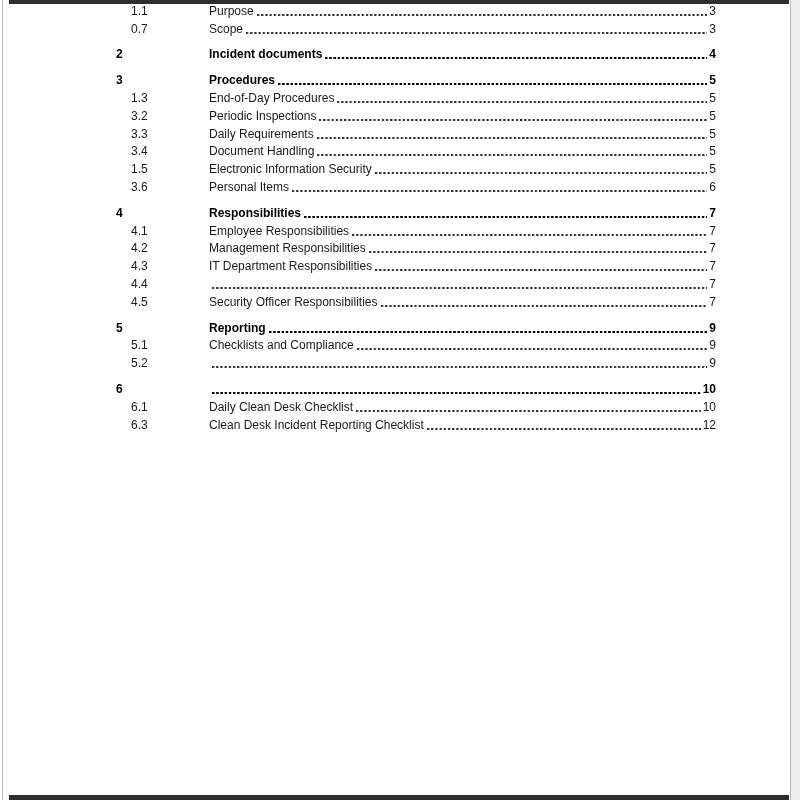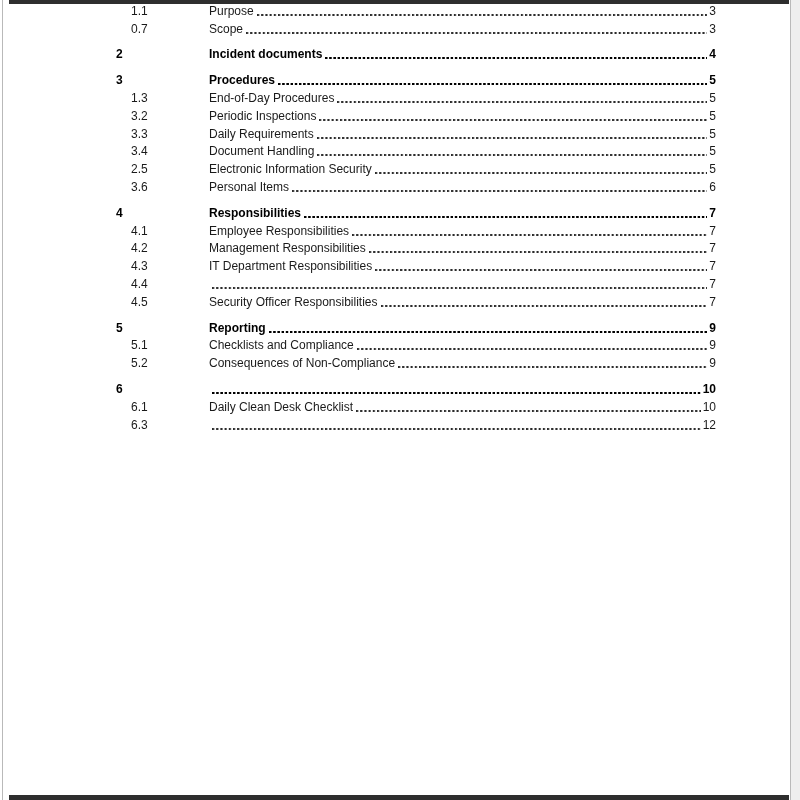--- a/index.html
+++ b/index.html
@@ -150,21 +150,21 @@
         <span class="leader"></span>
         <span class="toc-page">5</span>
       </div>
       <div class="toc-row level2">
         <span class="toc-num">3.4</span>
         <span class="toc-title">Document Handling</span>
         <span class="leader"></span>
         <span class="toc-page">5</span>
       </div>
       <div class="toc-row level2">
-        <span class="toc-num">2.5</span>
+        <span class="toc-num">1.5</span>
         <span class="toc-title">Electronic Information Security</span>
         <span class="leader"></span>
         <span class="toc-page">5</span>
       </div>
       <div class="toc-row level2">
         <span class="toc-num">3.6</span>
         <span class="toc-title">Personal Items</span>
         <span class="leader"></span>
         <span class="toc-page">6</span>
       </div>
@@ -210,34 +210,34 @@
         <span class="toc-page">9</span>
       </div>
       <div class="toc-row level2">
         <span class="toc-num">5.1</span>
         <span class="toc-title">Checklists and Compliance</span>
         <span class="leader"></span>
         <span class="toc-page">9</span>
       </div>
       <div class="toc-row level2">
         <span class="toc-num">5.2</span>
-        <span class="toc-title">Consequences of Non-Compliance</span>
         <span class="leader"></span>
         <span class="toc-page">9</span>
       </div>
       <div class="toc-row level1">
         <span class="toc-num">6</span>
         <span class="leader"></span>
         <span class="toc-page">10</span>
       </div>
       <div class="toc-row level2">
         <span class="toc-num">6.1</span>
         <span class="toc-title">Daily Clean Desk Checklist</span>
         <span class="leader"></span>
         <span class="toc-page">10</span>
       </div>
       <div class="toc-row level2">
         <span class="toc-num">6.3</span>
+        <span class="toc-title">Clean Desk Incident Reporting Checklist</span>
         <span class="leader"></span>
         <span class="toc-page">12</span>
       </div>
     </div>
 </div>
 
 </body></html>

